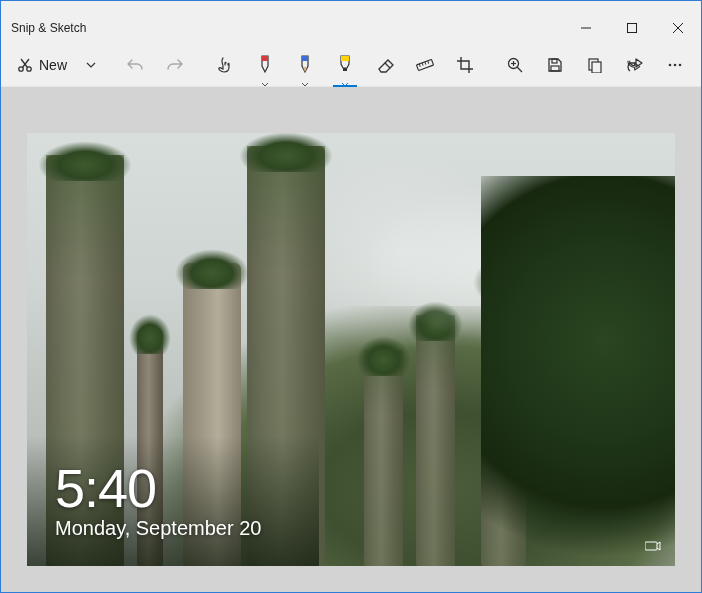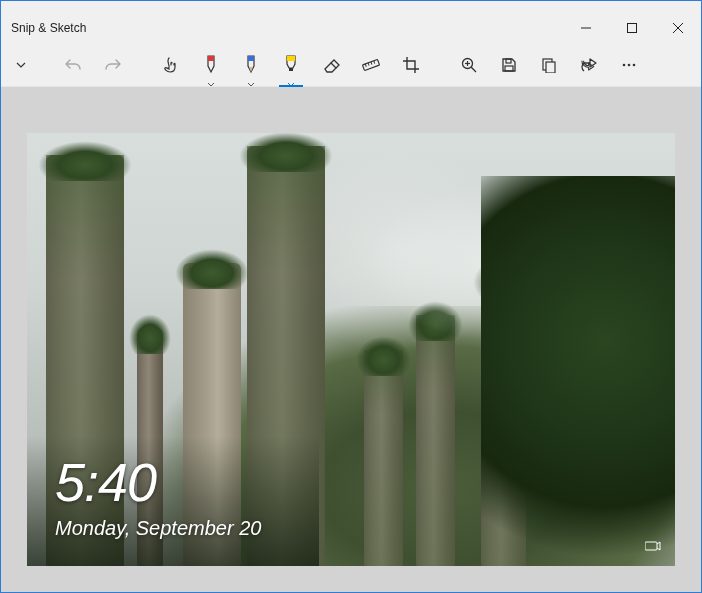--- a/index.html
+++ b/index.html
@@ -18,21 +18,21 @@
   .tool-btn.disabled svg { opacity: 0.38; }
   .tool-btn.text { padding: 0 10px; gap: 6px; font-size: 14px; color: #222; min-width: auto; }
   .tool-btn.selected::after { content: ""; position: absolute; bottom: -2px; left: 8px; right: 8px; height: 2px; background: #0078d4; }
   .spacer-md { width: 18px; }
 
   
   .canvas-area { flex: 1; background: #808080; display: flex; flex-direction: column; }
   .canvas-pad-top { height: 46px; background: #d3d3d3; }
   .canvas-pad-bottom { height: 26px; background: #d3d3d3; }
   .image-wrap { flex: 1; background: #d3d3d3; display: flex; align-items: stretch; justify-content: center; padding: 0 26px; }
-  .image { position: relative; width: 100%; overflow: hidden; background: linear-gradient(180deg,#c9cfcf 0%,#b7bdbb 30%,#a8ada9 100%); font-style: italic; }
+  .image { position: relative; width: 100%; overflow: hidden; background: linear-gradient(180deg,#c9cfcf 0%,#b7bdbb 30%,#a8ada9 100%); }
 
   
   .sky { position: absolute; inset: 0; background: linear-gradient(180deg,#d8dedc 0%,#cfd5d2 35%,#b9bfbb 70%,#aab0ab 100%); }
   .mist1 { position: absolute; top: 10%; left: 50%; width: 50%; height: 40%; background: radial-gradient(ellipse at center, rgba(240,243,241,0.7) 0%, rgba(240,243,241,0) 65%); }
   .mist2 { position: absolute; top: 0; left: 35%; width: 45%; height: 55%; background: radial-gradient(ellipse at center, rgba(235,238,236,0.55) 0%, rgba(235,238,236,0) 60%); }
   .valley { position: absolute; bottom: 0; left: 20%; right: 0; height: 60%; background: radial-gradient(ellipse at 55% 70%, #4b5d3a 0%, #3e5030 30%, #596b45 55%, rgba(80,95,65,0) 75%); }
   .pillar { position: absolute; bottom: 0; background: linear-gradient(90deg,#6b6358 0%,#7d7667 20%,#8e8777 45%,#6e6758 80%,#5f584b 100%); border-radius: 6px 6px 2px 2px; }
   .pillar::after { content:""; position:absolute; top:-14px; left:-8px; right:-8px; height:40px; background: radial-gradient(ellipse at 50% 60%, #3e5a2e 0%, #2e4722 40%, rgba(46,71,34,0) 70%); }
   .pillar.green::before { content:""; position:absolute; inset:0; background: linear-gradient(180deg, rgba(60,90,45,0.6) 0%, rgba(60,90,45,0.25) 30%, rgba(60,90,45,0.4) 100%); }
   .p1 { left: 3%; width: 12%; height: 95%; }
@@ -41,21 +41,21 @@
   .p4 { left: 34%; width: 12%; height: 97%; }
   .p5 { left: 52%; width: 6%; height: 50%; }
   .p6 { left: 60%; width: 6%; height: 58%; }
   .p7 { left: 70%; width: 7%; height: 68%; }
   .tree-right { position: absolute; right: -2%; bottom: -5%; width: 32%; height: 95%; background: radial-gradient(circle at 60% 40%, #2a4520 0%, #1f3618 35%, #17280f 60%, rgba(20,35,12,0) 78%); }
   .tree-right2 { position: absolute; right: 10%; bottom: 30%; width: 20%; height: 50%; background: radial-gradient(circle at 50% 50%, #35522a 0%, #243d1b 45%, rgba(30,50,20,0) 72%); }
   .fg-dark { position:absolute; left:0; bottom:0; width:45%; height:30%; background: linear-gradient(0deg, rgba(20,30,15,0.75) 0%, rgba(20,30,15,0) 100%); }
 
   .lock-overlay { position: absolute; left: 28px; bottom: 26px; color: #fff; text-shadow: 0 1px 4px rgba(0,0,0,0.55); }
   .lock-time { font-size: 54px; font-weight: 300; line-height: 1; letter-spacing: -1px; }
-  .lock-date { font-size: 20px; font-weight: 400; margin-top: 8px; }
+  .lock-date { font-size: 20px; font-weight: 400; margin-top: 2px; }
   .net-icon { position: absolute; right: 14px; bottom: 10px; color: #fff; }
 
   .chev-under { position: absolute; bottom: -2px; left: 50%; transform: translateX(-50%); }
 </style>
 </head>
 <body>
 
 <div class="titlebar">
   <span class="title">Snip &amp; Sketch</span>
   <div class="win-controls">
@@ -73,20 +73,29 @@
       <svg width="10" height="10" viewBox="0 0 10 10">
           <line x1="0" y1="0" x2="10" y2="10" stroke="#222" stroke-width="1"></line>
           <line x1="10" y1="0" x2="0" y2="10" stroke="#222" stroke-width="1"></line>
         </svg>
     </div>
   </div>
 </div>
 
 <div class="toolbar">
 
+  <div class="tool-btn text">
+    <svg width="16" height="16" viewBox="0 0 16 16">
+      <circle cx="4" cy="12" r="2.2" fill="none" stroke="#333" stroke-width="1.3"></circle>
+      <circle cx="12" cy="12" r="2.2" fill="none" stroke="#333" stroke-width="1.3"></circle>
+      <line x1="5.5" y1="10.5" x2="12" y2="2" stroke="#333" stroke-width="1.3"></line>
+      <line x1="10.5" y1="10.5" x2="4" y2="2" stroke="#333" stroke-width="1.3"></line>
+    </svg>
+    <span>New</span>
+  </div>
 
   <div class="tool-btn" style="min-width:28px">
     <svg width="10" height="10" viewBox="0 0 10 10">
         <polyline points="1,3 5,7 9,3" fill="none" stroke="#333" stroke-width="1.2"></polyline>
       </svg>
   </div>
 
   <div class="spacer-md"></div>
 
   <div class="tool-btn disabled">

